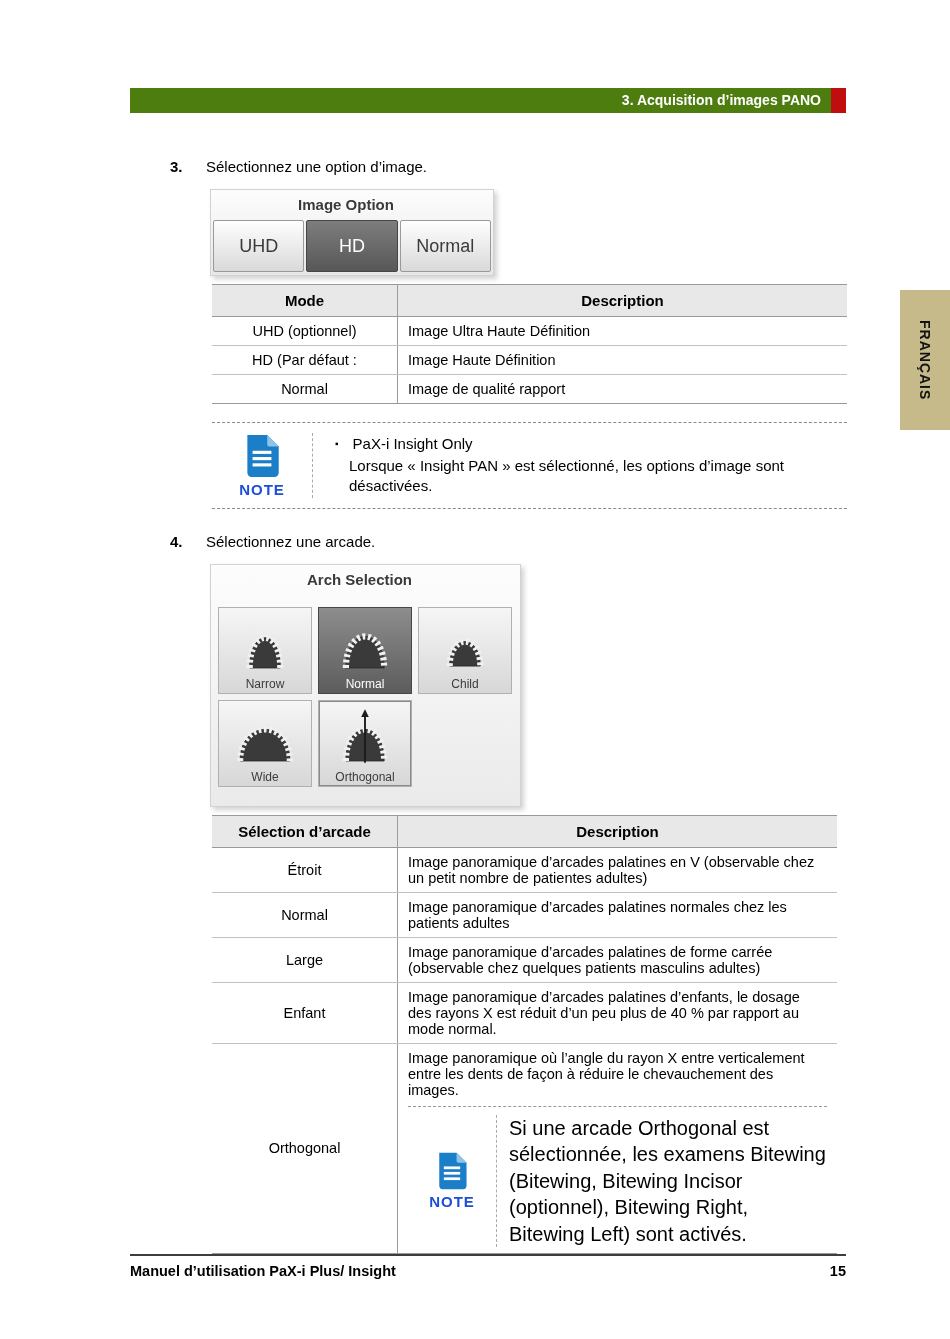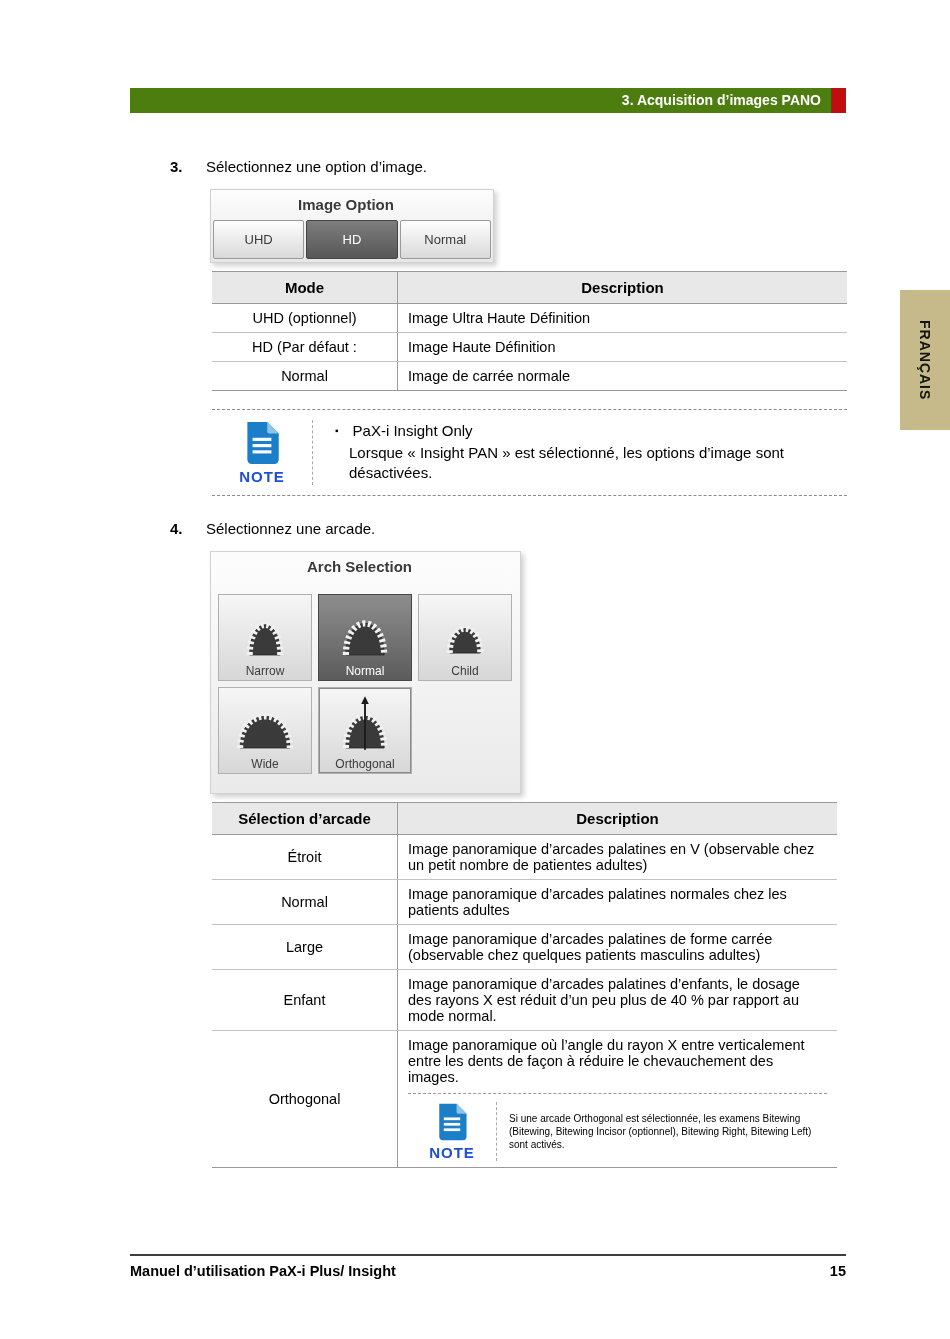--- a/index.html
+++ b/index.html
@@ -22,21 +22,21 @@
   .step{font-size:15px;margin:8px 0 14px 0;display:flex;}
   .step .step-num{font-weight:bold;width:36px;padding-left:40px;box-sizing:content-box;}
   .step2{margin-top:24px;}
 
   
   .io-panel{margin-left:80px;width:282px;background:linear-gradient(#fdfdfd,#e7e7e7);
             border:1px solid #d2d2d2;box-shadow:3px 3px 5px rgba(0,0,0,.18);padding-bottom:3px;}
   .panel-title{font-size:15px;font-weight:bold;color:#3a3a3a;text-align:center;padding:6px 12px 7px 0;
                text-shadow:0 1px 0 #fff;}
   .io-buttons{display:flex;gap:2px;padding:0 2px;}
-  .opt-btn{flex:1;height:39px;font-family:"Liberation Sans",sans-serif;font-size:13px;color:#3a3a3a;
+  .opt-btn{flex:1;height:52px;font-family:"Liberation Sans",sans-serif;font-size:18px;color:#3a3a3a;
            background:linear-gradient(#fefefe,#d9d9d9);border:1px solid #9a9a9a;border-radius:2px;cursor:pointer;}
   .opt-btn.selected{background:linear-gradient(#7d7d7d,#575757);color:#fff;border-color:#454545;}
 
   
   table.doc-table{border-collapse:collapse;margin:8px 0 0 82px;font-size:14.5px;}
   .mode-table{width:635px;}
   .arch-table{width:625px;}
   table.doc-table th{background:#e8e8e8;font-weight:bold;font-size:15px;padding:7px 8px;
                      border-top:1px solid #999;border-bottom:1px solid #999;}
   table.doc-table td{padding:6px 10px;border-bottom:1px solid #c2c2c2;vertical-align:middle;}
@@ -53,21 +53,21 @@
   .note-icon-col{width:100px;display:flex;flex-direction:column;align-items:center;
                  border-right:1px dashed #aaa;align-self:stretch;justify-content:center;}
   .note-word{color:#1d4ed8;font-weight:bold;font-size:15px;letter-spacing:1px;margin-top:2px;}
   .note-content{flex:1;padding-left:22px;font-size:15px;}
   .note-line1{display:flex;align-items:center;}
   .note-line1 .bullet{font-size:10px;margin-right:14px;}
   .note-line2{margin:4px 0 0 14px;line-height:1.35;}
 
   .inline-note{border-top:1px dashed #999;margin-top:8px;padding-top:8px;display:flex;align-items:center;}
   .inline-note .note-icon-col{width:88px;}
-  .inline-note-text{flex:1;padding-left:12px;font-size:10px;line-height:1.32;}
+  .inline-note-text{flex:1;padding-left:12px;font-size:20px;line-height:1.32;}
 
   
   .arch-panel{margin:14px 0 0 80px;width:309px;background:linear-gradient(#fdfdfd,#eaeaea);
               border:1px solid #d2d2d2;box-shadow:3px 3px 5px rgba(0,0,0,.18);padding-bottom:7px;}
   .arch-grid{display:flex;flex-wrap:wrap;gap:6px;padding:12px 7px;}
   .arch-tile{width:94px;height:87px;box-sizing:border-box;border:1px solid #b0b0b0;
              background:linear-gradient(#f6f6f6,#d7d7d7);display:flex;flex-direction:column;
              align-items:center;justify-content:flex-end;cursor:pointer;padding-bottom:2px;}
   .arch-tile .tile-label{font-size:12px;color:#3c3c3c;line-height:14px;}
   .arch-tile.selected{background:linear-gradient(#8d8d8d,#5c5c5c);border-color:#474747;}
@@ -121,21 +121,21 @@
         <tr>
           <td class="col-mode">UHD (optionnel)</td>
           <td class="col-desc">Image Ultra Haute Définition</td>
         </tr>
         <tr>
           <td class="col-mode">HD (Par défaut :</td>
           <td class="col-desc">Image Haute Définition</td>
         </tr>
         <tr>
           <td class="col-mode">Normal</td>
-          <td class="col-desc">Image de carrée normale</td>
+          <td class="col-desc">Image de qualité rapport</td>
         </tr>
       </tbody>
     </table>
 
     <div class="note-box">
       <div class="note-icon-col">
         <svg width="46" height="46" viewBox="0 0 44 44">
           <path d="M8 2 h19 l11 11 v25 a4 4 0 0 1 -4 4 H12 a4 4 0 0 1 -4 -4 Z" fill="#1a7ec9"></path>
           <path d="M27 2 l11 11 h-9 a2 2 0 0 1 -2 -2 Z" fill="#8ec4ea"></path>
           <rect x="13" y="17" width="18" height="3" fill="#fff"></rect>

